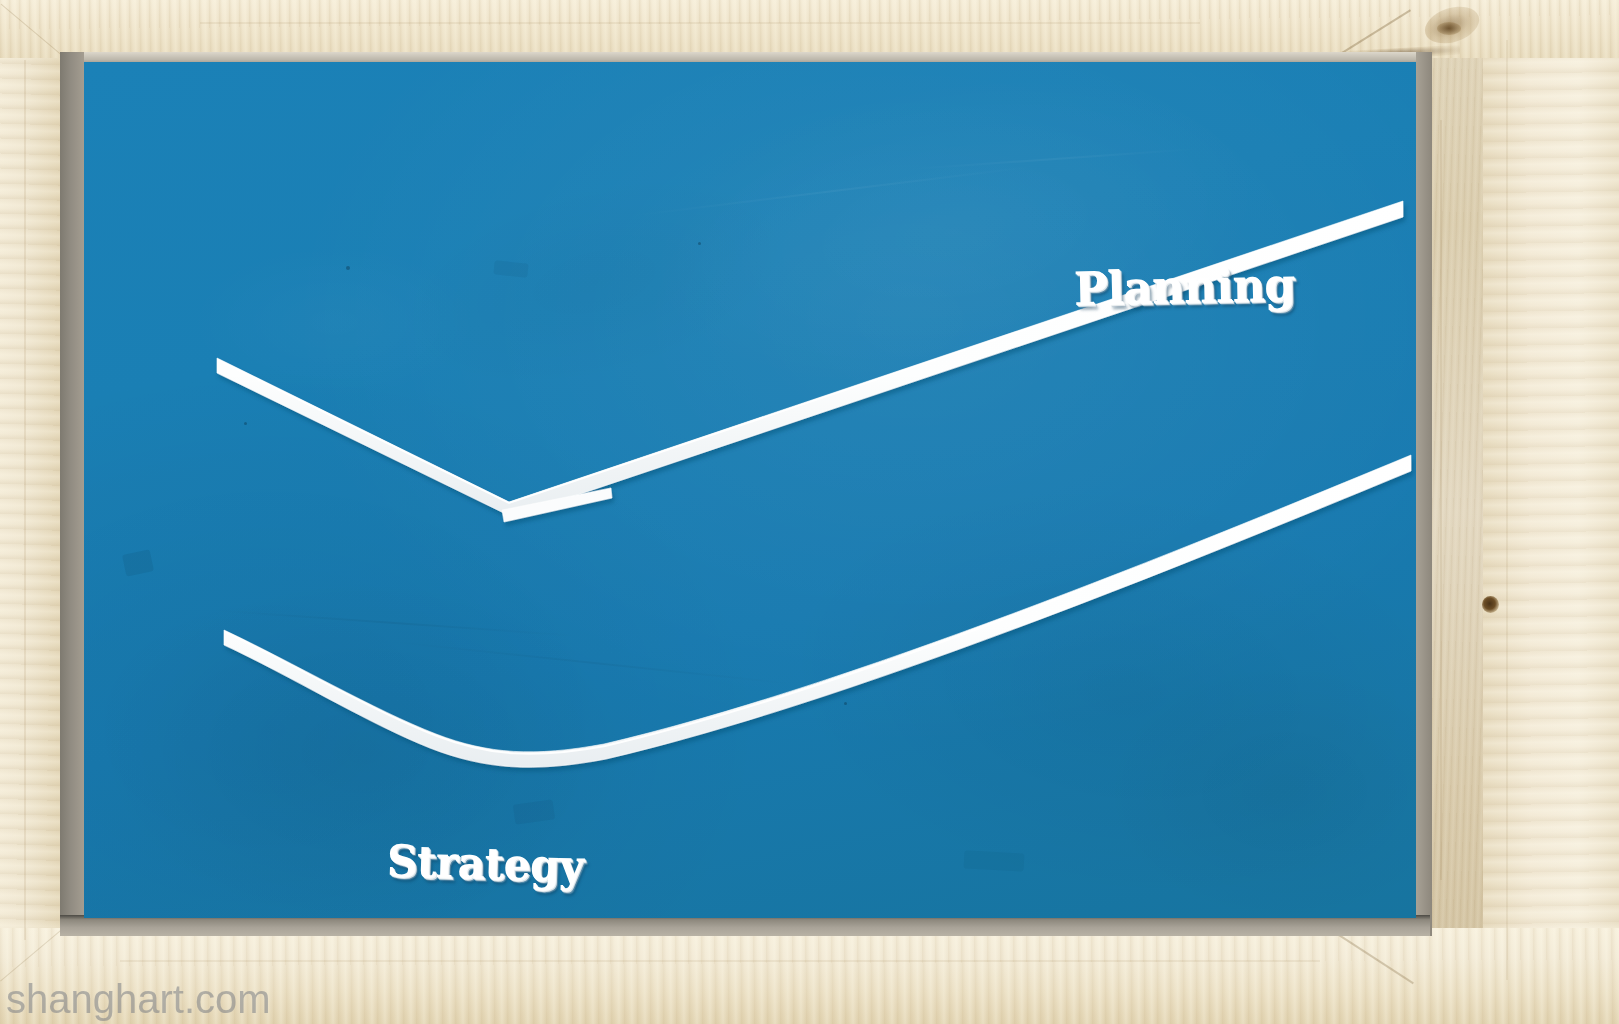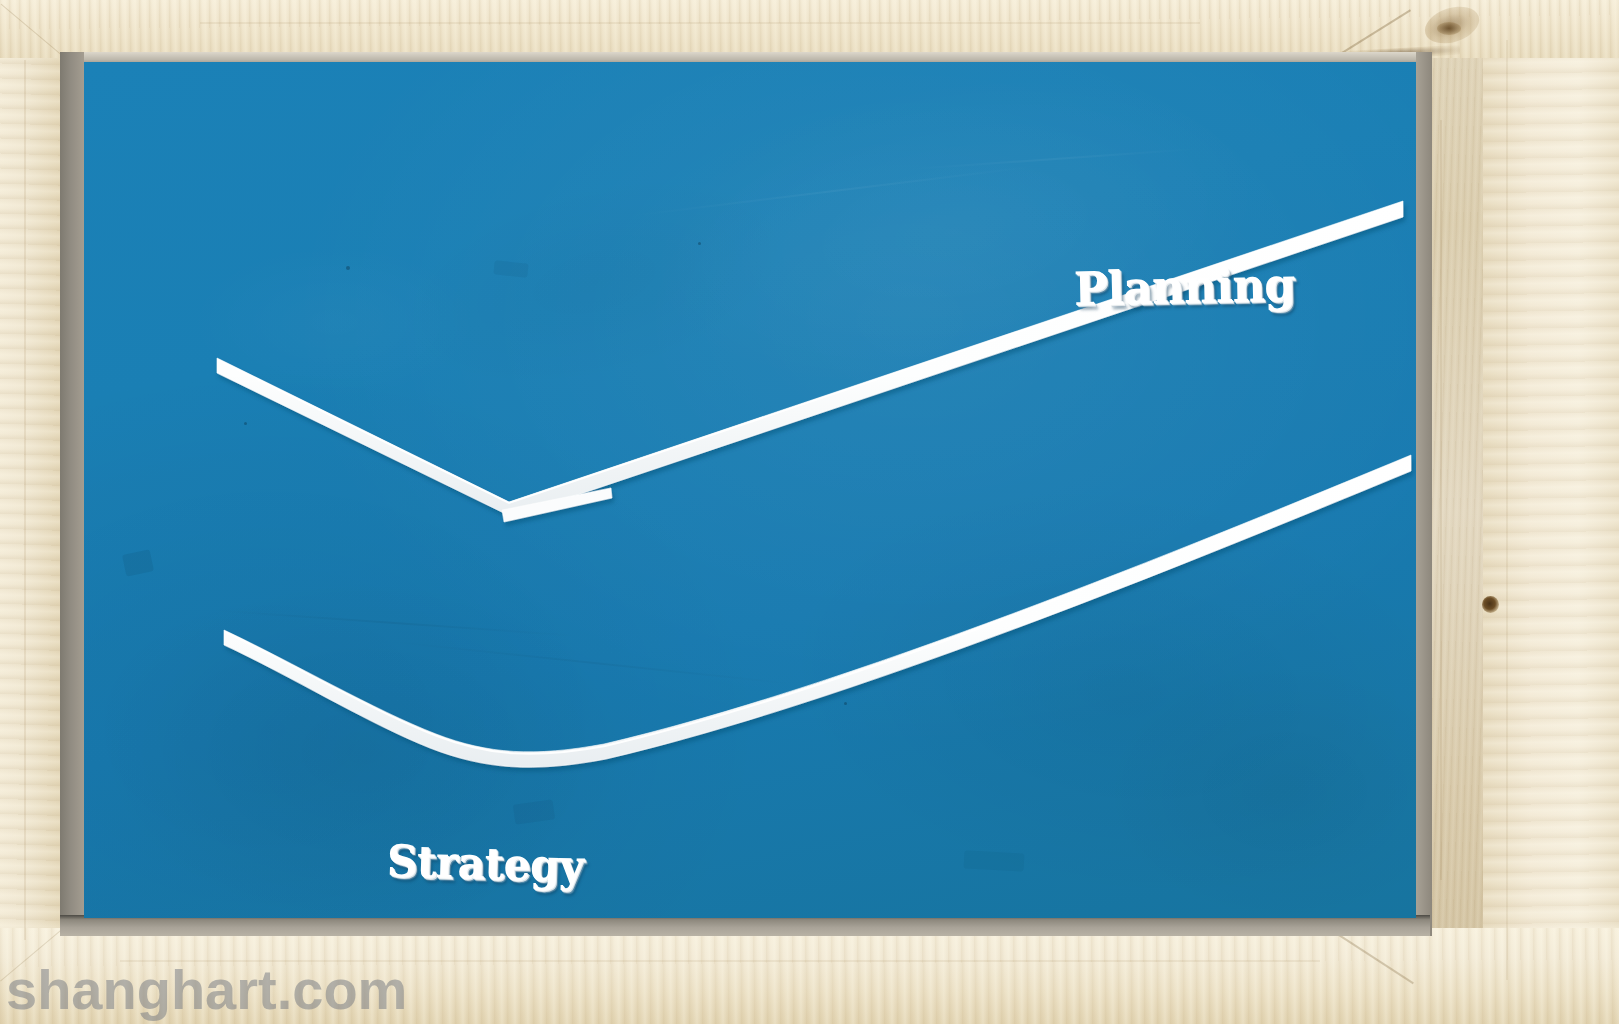--- a/index.html
+++ b/index.html
@@ -257,22 +257,22 @@
     left: 303px; top: 773px;
     font-size: 44px;
     transform: rotate(1.6deg) scaleX(0.96);
   }
 
   
   #watermark {
     position: absolute;
     left: 6px; bottom: 2px;
     font-family: "Liberation Sans", sans-serif;
-    font-size: 56px;
-    font-weight: 700;
+    font-size: 40px;
+    font-weight: 400;
     color: rgba(118,122,130,0.52);
     letter-spacing: 0px;
     user-select: none;
     pointer-events: none;
   }
 </style>
 </head>
 <body>
 
 <div id="stage">

